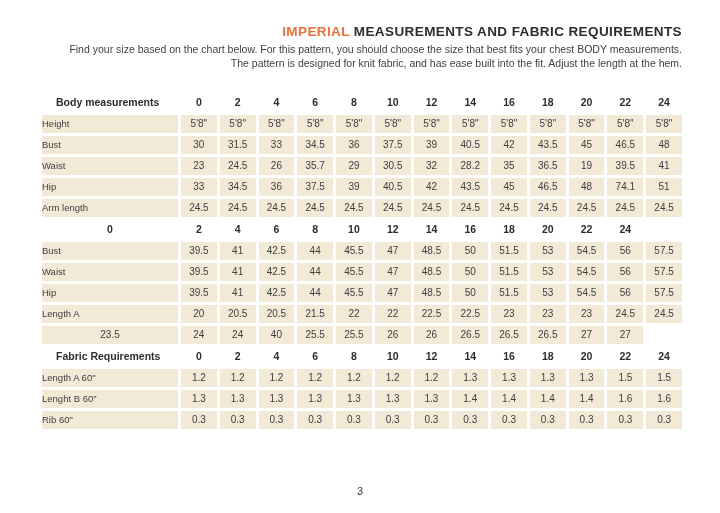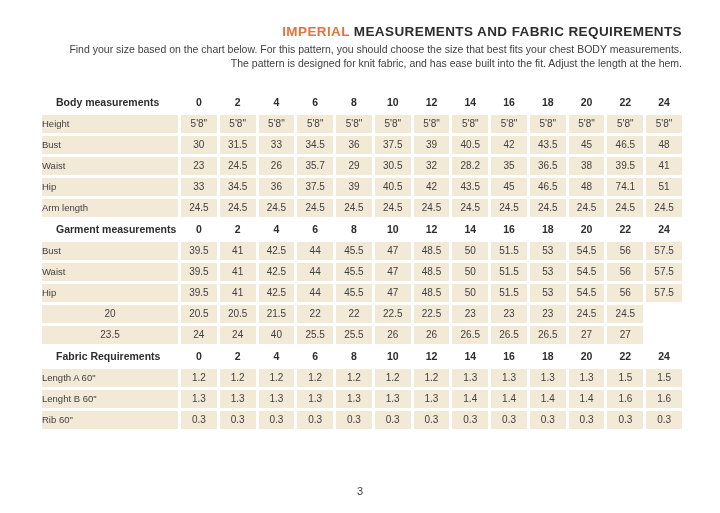--- a/index.html
+++ b/index.html
@@ -159,21 +159,21 @@
           <div class="cell value-cell">23</div>
           <div class="cell value-cell">24.5</div>
           <div class="cell value-cell">26</div>
           <div class="cell value-cell">35.7</div>
           <div class="cell value-cell">29</div>
           <div class="cell value-cell">30.5</div>
           <div class="cell value-cell">32</div>
           <div class="cell value-cell">28.2</div>
           <div class="cell value-cell">35</div>
           <div class="cell value-cell">36.5</div>
-          <div class="cell value-cell">38</div>
+          <div class="cell value-cell">19</div>
           <div class="cell value-cell">39.5</div>
           <div class="cell value-cell">41</div>
         </div>
         <div class="row data-row">
           <div class="cell data-label">Hip</div>
           <div class="cell value-cell">33</div>
           <div class="cell value-cell">34.5</div>
           <div class="cell value-cell">36</div>
           <div class="cell value-cell">37.5</div>
           <div class="cell value-cell">39</div>
@@ -196,21 +196,20 @@
           <div class="cell value-cell">24.5</div>
           <div class="cell value-cell">24.5</div>
           <div class="cell value-cell">24.5</div>
           <div class="cell value-cell">24.5</div>
           <div class="cell value-cell">24.5</div>
           <div class="cell value-cell">24.5</div>
           <div class="cell value-cell">24.5</div>
           <div class="cell value-cell">24.5</div>
         </div>
         <div class="row header-row">
-          <div class="cell header-label">Garment measurements</div>
           <div class="cell header-size">0</div>
           <div class="cell header-size">2</div>
           <div class="cell header-size">4</div>
           <div class="cell header-size">6</div>
           <div class="cell header-size">8</div>
           <div class="cell header-size">10</div>
           <div class="cell header-size">12</div>
           <div class="cell header-size">14</div>
           <div class="cell header-size">16</div>
           <div class="cell header-size">18</div>
@@ -260,20 +259,21 @@
           <div class="cell value-cell">47</div>
           <div class="cell value-cell">48.5</div>
           <div class="cell value-cell">50</div>
           <div class="cell value-cell">51.5</div>
           <div class="cell value-cell">53</div>
           <div class="cell value-cell">54.5</div>
           <div class="cell value-cell">56</div>
           <div class="cell value-cell">57.5</div>
         </div>
         <div class="row data-row">
+          <div class="cell data-label">Length A</div>
           <div class="cell value-cell">20</div>
           <div class="cell value-cell">20.5</div>
           <div class="cell value-cell">20.5</div>
           <div class="cell value-cell">21.5</div>
           <div class="cell value-cell">22</div>
           <div class="cell value-cell">22</div>
           <div class="cell value-cell">22.5</div>
           <div class="cell value-cell">22.5</div>
           <div class="cell value-cell">23</div>
           <div class="cell value-cell">23</div>

